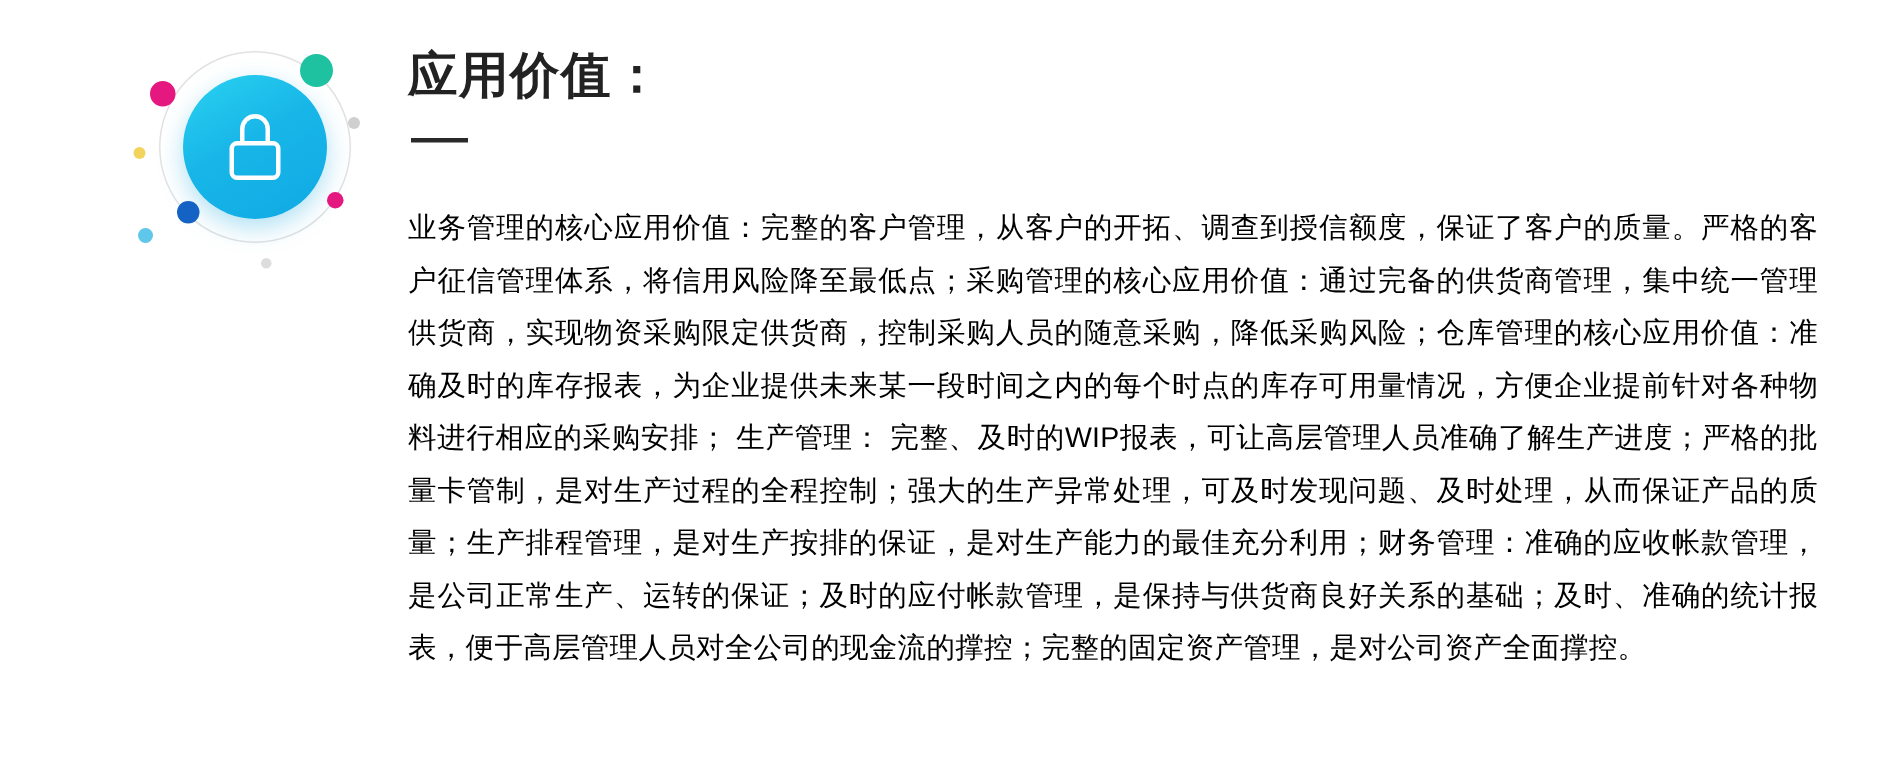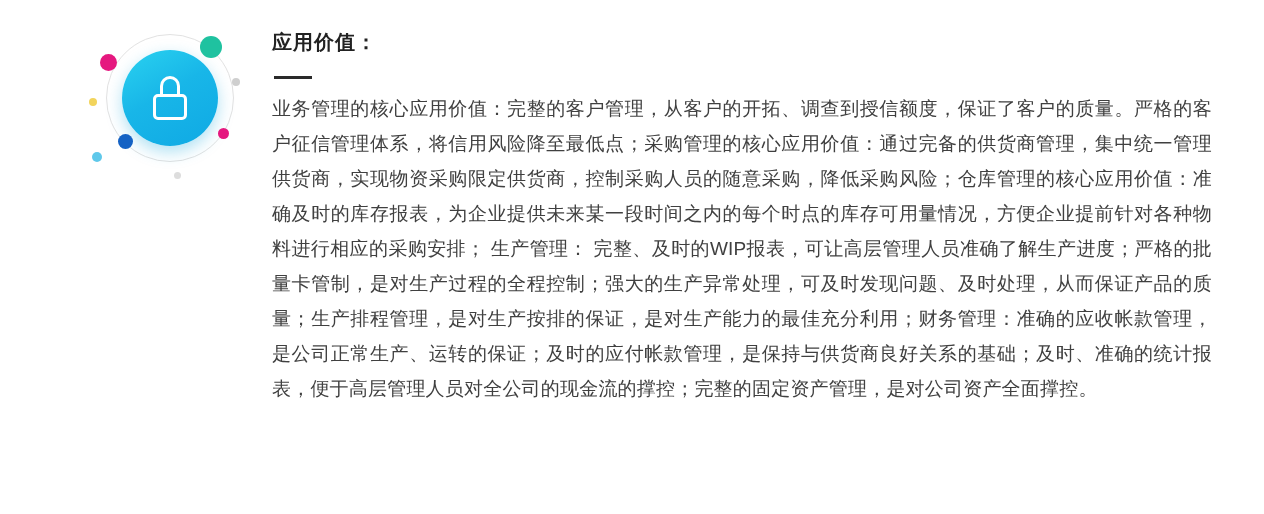--- a/index.html
+++ b/index.html
@@ -92,38 +92,38 @@
   .dot.d8 { left: 96px;  top: 160px; width: 7px;  height: 7px;  background: #dddddd; }
 
   
   .content {
     position: absolute;
     left: 272px;
     top: 30px;
     width: 940px;
   }
   .title {
-    font-size: 20px;
+    font-size: 33px;
     font-weight: bold;
     color: #222222;
     letter-spacing: 1px;
     line-height: 1.2;
     margin: 0;
   }
   .rule {
     width: 38px;
     height: 3px;
     background: #2a2a2a;
     margin: 22px 0 0 2px;
   }
   .body-text {
-    margin-top: 12px;
+    margin-top: 40px;
     font-size: 19px;
     line-height: 35px;
-    color: #404040;
+    color: #000000;
     text-align: justify;
     letter-spacing: 0.2px;
   }
 </style>
 </head>
 <body>
 
 <div class="page">
 
   <div class="icon-block">

